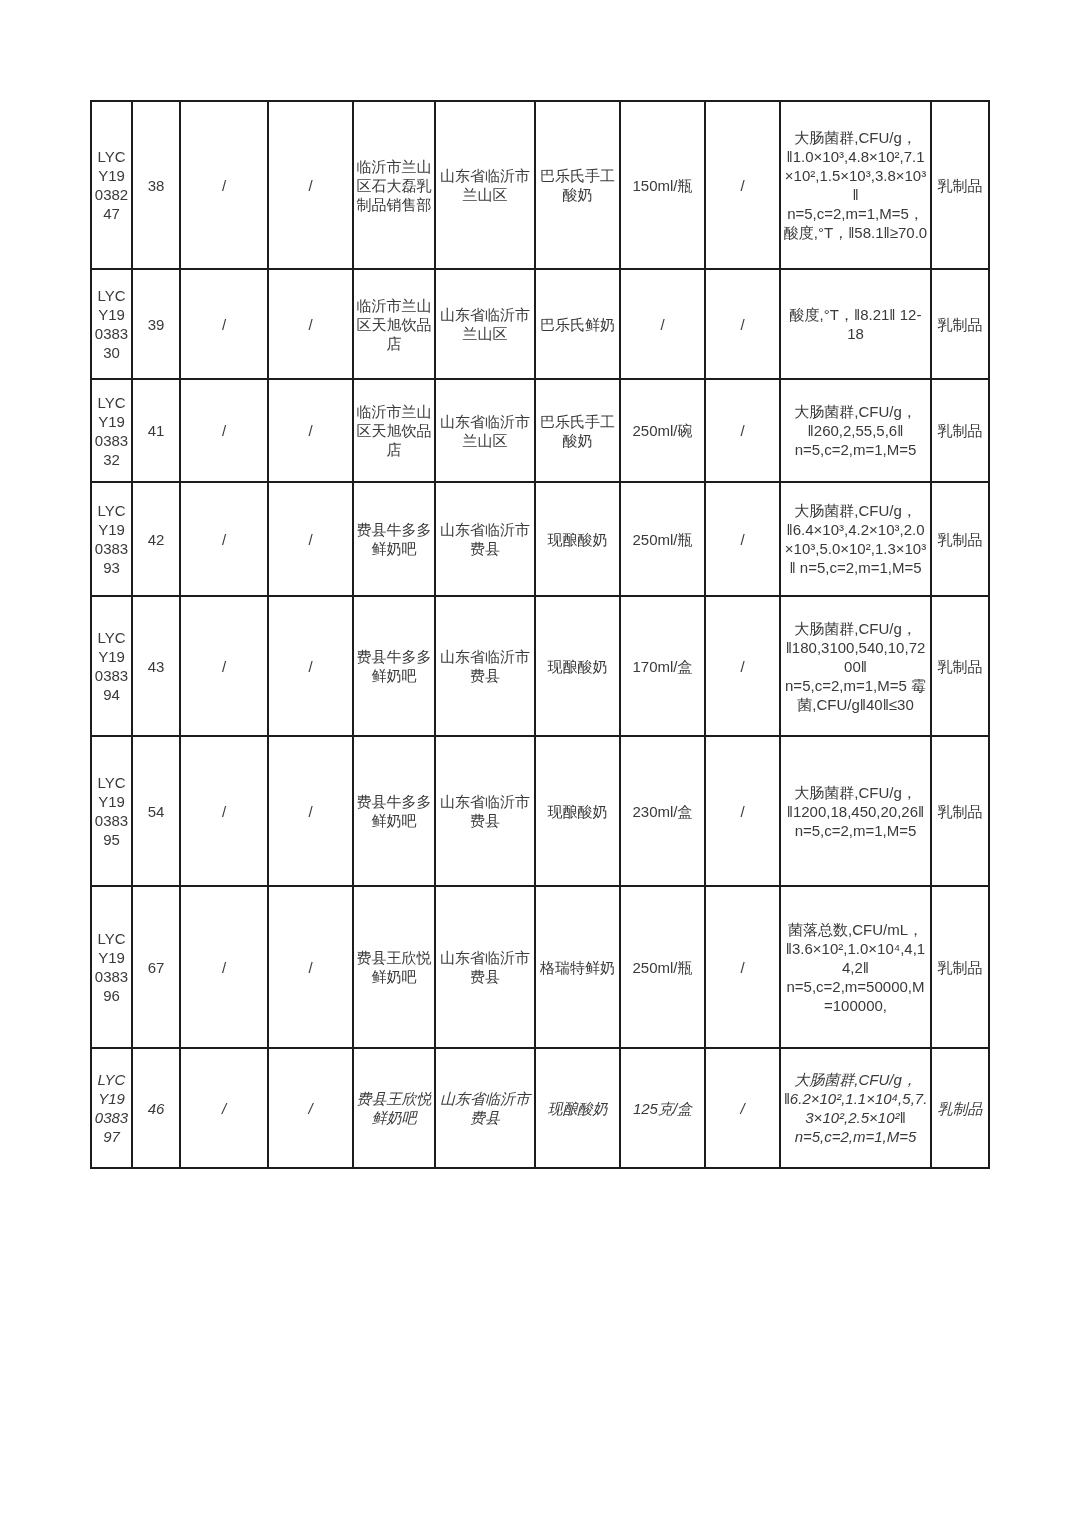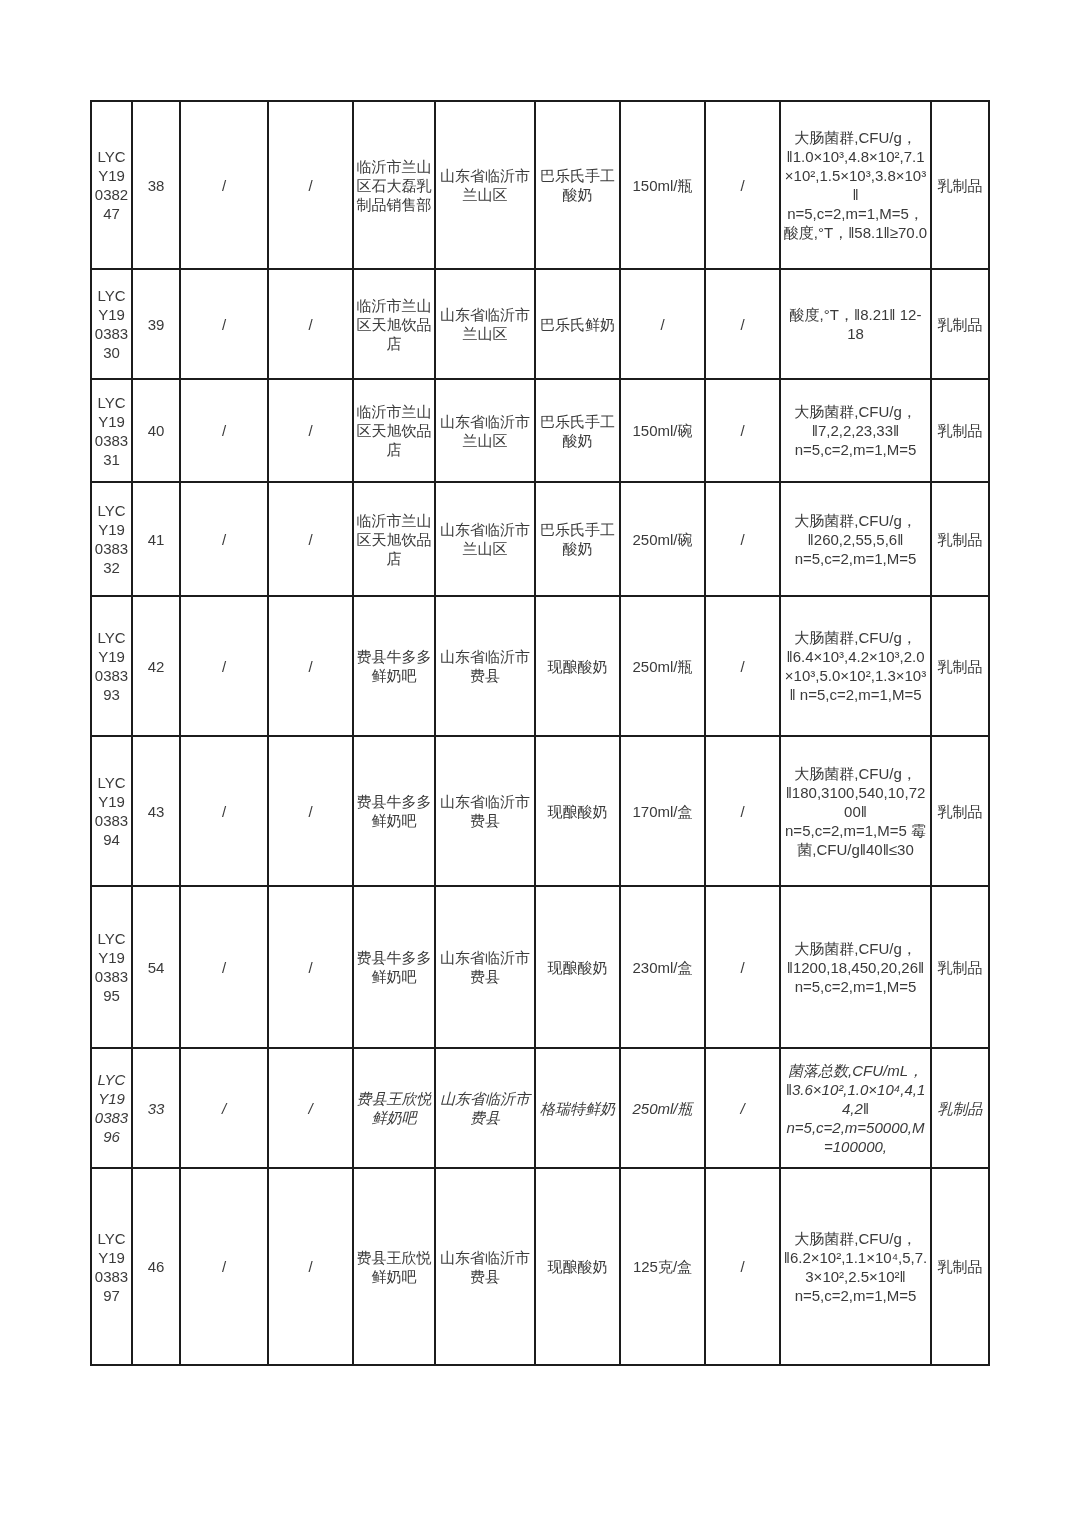--- a/index.html
+++ b/index.html
@@ -97,33 +97,20 @@
     <td>/</td>
     <td>临沂市兰山区天旭饮品店</td>
     <td>山东省临沂市兰山区</td>
     <td>巴乐氏鲜奶</td>
     <td>/</td>
     <td>/</td>
     <td class="c-result">酸度,°T，‖8.21‖ 12-18</td>
     <td>乳制品</td>
   </tr>
         <tr>
-    <td class="c-id">LYCY19038331</td>
-    <td>40</td>
-    <td>/</td>
-    <td>/</td>
-    <td>临沂市兰山区天旭饮品店</td>
-    <td>山东省临沂市兰山区</td>
-    <td>巴乐氏手工酸奶</td>
-    <td>150ml/碗</td>
-    <td>/</td>
-    <td class="c-result">大肠菌群,CFU/g，‖7,2,2,23,33‖ n=5,c=2,m=1,M=5</td>
-    <td>乳制品</td>
-  </tr>
-        <tr>
     <td class="c-id">LYCY19038332</td>
     <td>41</td>
     <td>/</td>
     <td>/</td>
     <td>临沂市兰山区天旭饮品店</td>
     <td>山东省临沂市兰山区</td>
     <td>巴乐氏手工酸奶</td>
     <td>250ml/碗</td>
     <td>/</td>
     <td class="c-result">大肠菌群,CFU/g，‖260,2,55,5,6‖ n=5,c=2,m=1,M=5</td>
@@ -163,21 +150,21 @@
     <td>费县牛多多鲜奶吧</td>
     <td>山东省临沂市费县</td>
     <td>现酿酸奶</td>
     <td>230ml/盒</td>
     <td>/</td>
     <td class="c-result">大肠菌群,CFU/g，‖1200,18,450,20,26‖ n=5,c=2,m=1,M=5</td>
     <td>乳制品</td>
   </tr>
         <tr>
     <td class="c-id">LYCY19038396</td>
-    <td>33</td>
+    <td>67</td>
     <td>/</td>
     <td>/</td>
     <td>费县王欣悦鲜奶吧</td>
     <td>山东省临沂市费县</td>
     <td>格瑞特鲜奶</td>
     <td>250ml/瓶</td>
     <td>/</td>
     <td class="c-result">菌落总数,CFU/mL，‖3.6×10²,1.0×10⁴,4,14,2‖ n=5,c=2,m=50000,M=100000,</td>
     <td>乳制品</td>
   </tr>

